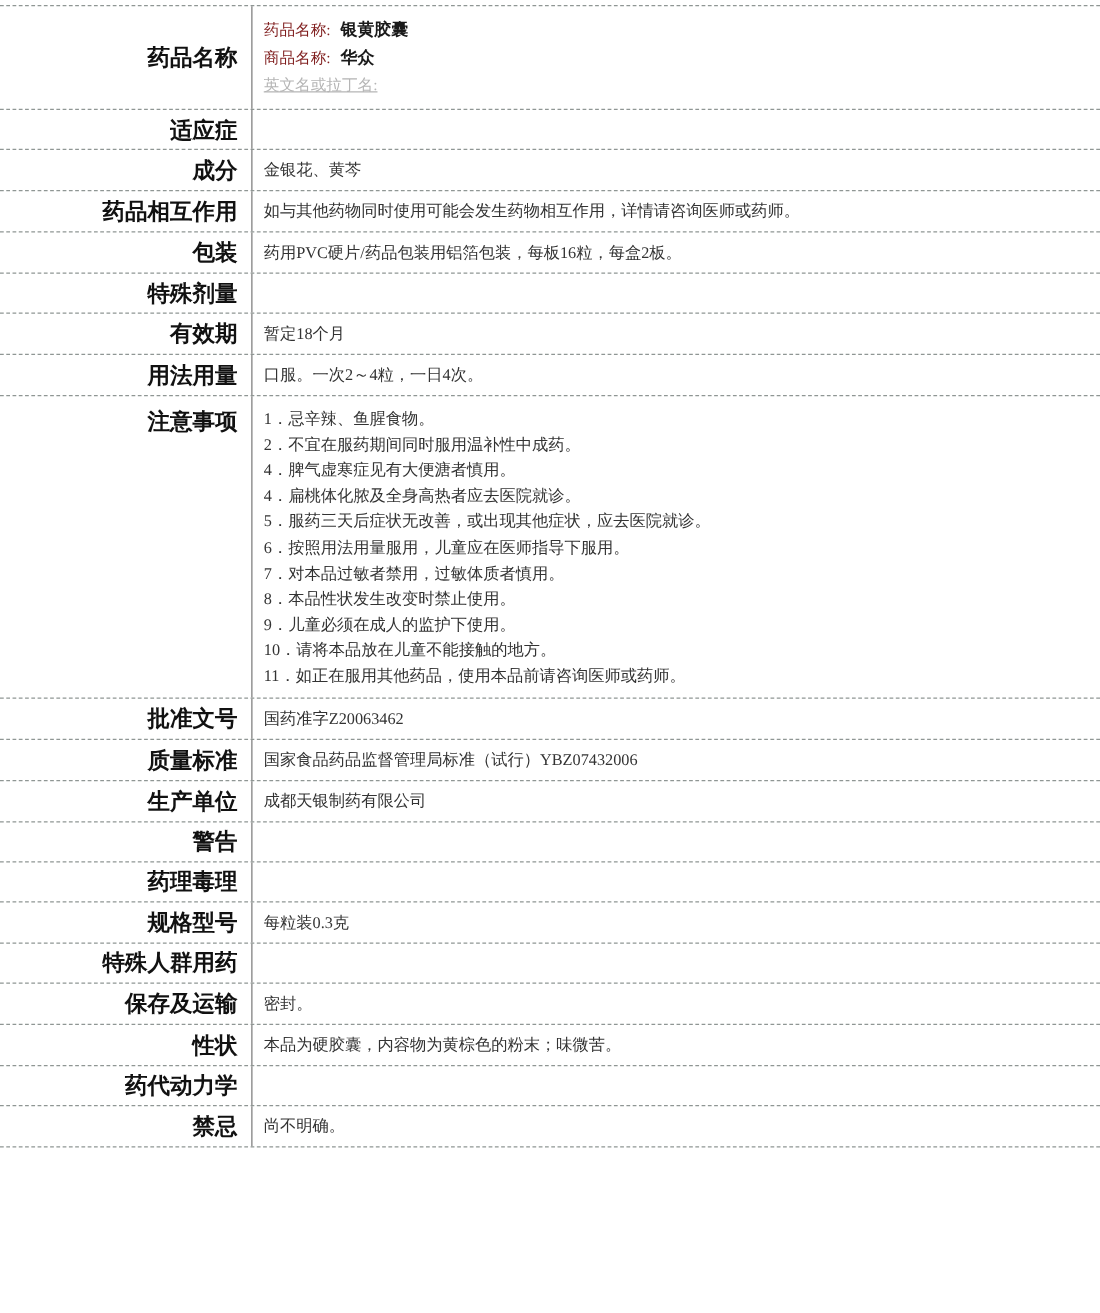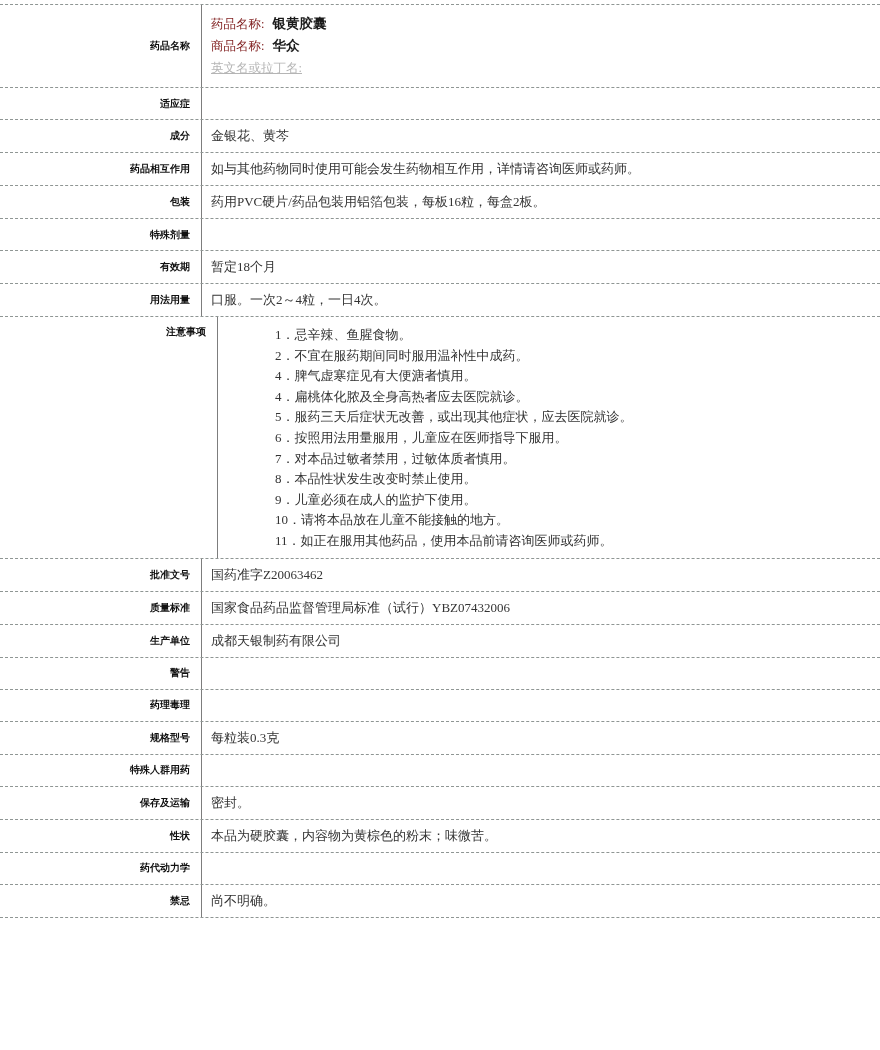--- a/index.html
+++ b/index.html
@@ -34,21 +34,21 @@
   }
   .label {
     width: 202px;
     flex: 0 0 202px;
     align-self: stretch;
     display: flex;
     align-items: center;
     justify-content: flex-end;
     padding-right: 11px;
     border-right: 1px solid #7d7d7d;
-    font-size: 10px;
+    font-size: 18px;
     font-weight: bold;
     color: #111111;
     text-align: right;
   }
   .value {
     flex: 1 1 auto;
     padding: 6px 10px 6px 9px;
     font-size: 13px;
     color: #333333;
     line-height: 20px;
@@ -77,29 +77,27 @@
     font-size: 13.5px;
     text-align: center;
   }
   
   .row-precautions {
     align-items: flex-start;
   }
   .row-precautions .label {
     align-items: flex-start;
     padding-top: 8px;
-    margin-left: 16px;
   }
   .row-precautions .value {
     padding-top: 8px;
     padding-bottom: 6px;
   }
   .precaution-item {
     line-height: 20.6px;
-    margin-left: 48px;
   }
 </style>
 </head>
 <body>
 
 <div class="page">
   <div class="drug-table">
 
     <div class="row row-name">
       <div class="cell label">药品名称</div>

